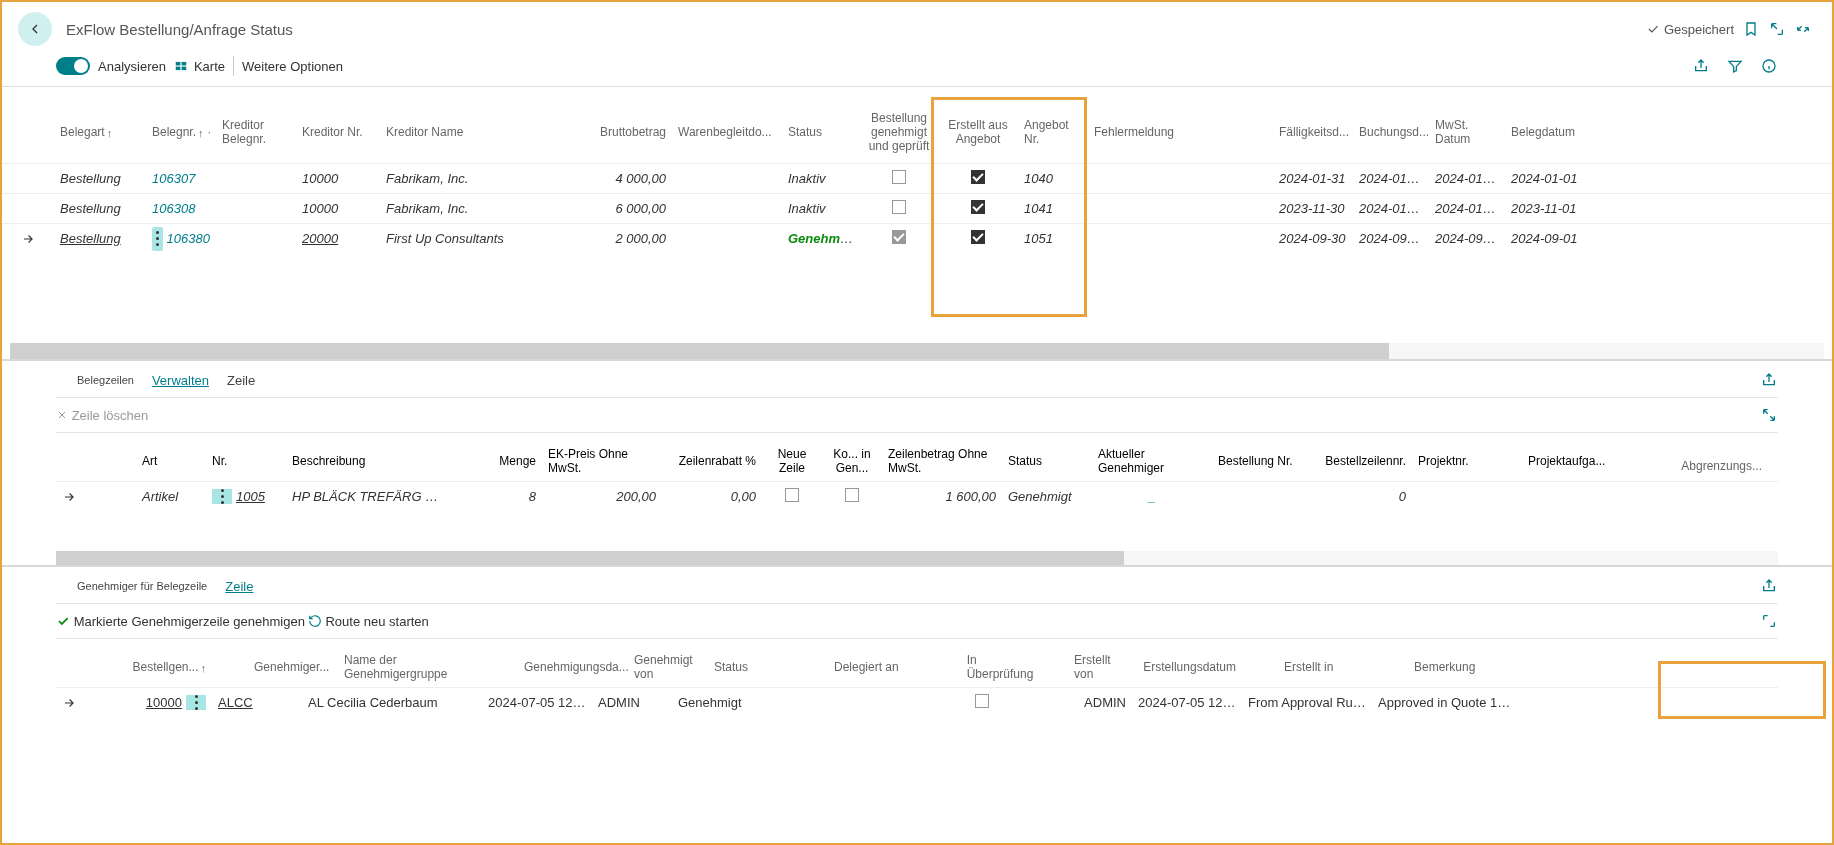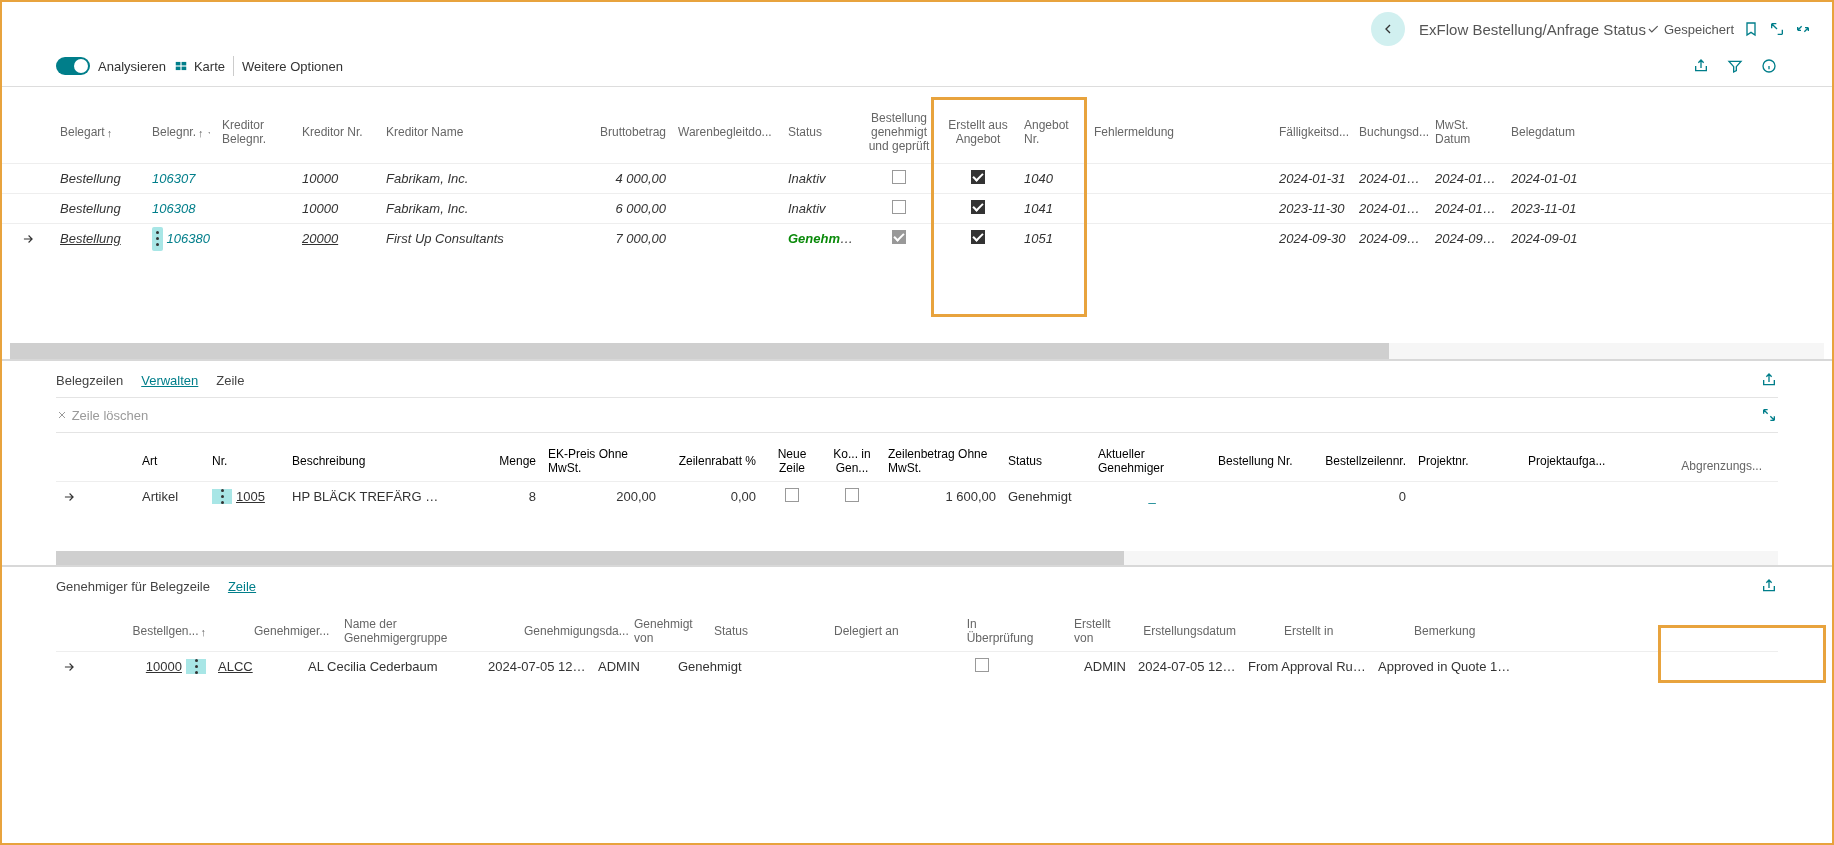--- a/index.html
+++ b/index.html
@@ -8,21 +8,21 @@
     font-size: 13px;
     color: #333;
     background: #fff;
     border: 2px solid #e8a33d;
     width: 1834px;
     height: 845px;
     overflow: hidden;
     position: relative;
   }
   .top-bar {
-    display: flex; align-items: center; justify-content: flex-end;
+    display: flex; align-items: center; justify-content: space-between;
     padding: 10px 20px 6px 16px;
   }
   .top-left { display: flex; align-items: center; gap: 14px; }
   .back-btn {
     width: 34px; height: 34px; border-radius: 50%;
     background: #d1f0f0; display:flex; align-items:center; justify-content:center;
     cursor:pointer;
   }
   .back-btn svg { width:16px; height:16px; stroke:#333; }
   .page-title { font-size: 15px; color: #555; }
@@ -80,36 +80,36 @@
   .scroll-h { height:16px; background:#f6f6f6; margin:90px 8px 0 8px; position:relative;}
   .scroll-h .thumb { position:absolute; left:0; top:0; height:100%; background:#cfcfcf;}
   
   .section {
     border-top: 2px solid #d8d8d8;
     padding: 0 54px;
   }
   .section-head {
     display:flex; align-items:center; gap:18px; padding: 10px 0 8px 0;
   }
-  .section-title { font-size:13px; color:#444; }
+  .section-title { font-size:11px; color:#444;margin-left:21px; }
   .section-link  { color:#007e8a; text-decoration:underline; cursor:pointer;}
   .section-plain { color:#444; cursor:pointer;}
   .section-right { margin-left:auto; display:flex; gap:12px;}
   .sub-toolbar { border-top:1px solid #e4e4e4; border-bottom:1px solid #e4e4e4; padding:8px 0; display:flex; align-items:center; gap:3px;}
   .muted { color:#9a9a9a; }
   .sub-head, .sub-row {
     display:grid;
     grid-template-columns: 80px 70px 80px 160px 96px 120px 100px 60px 60px 120px 90px 120px 110px 90px 110px 110px;
     align-items:center;
   }
   .sub-head { padding:14px 0 6px 0; font-size:12px; color:#000000;}
   .sub-head > div { padding:0 6px; display:flex; align-items:end;}
   .sub-head .right{justify-content:flex-end;}
   .sub-head .center{justify-content:center; text-align:center;}
-  .sub-row { border-top:1px solid #eee; height:30px;}
+  .sub-row { border-top:1px solid #eee; height:30px;font-style:italic;}
   .sub-row > div{ padding:0 6px; white-space:nowrap; overflow:hidden; text-overflow:ellipsis;}
   .sub-row .right{text-align:right;}
   .sub-row .center{text-align:center;}
   .sel-cell { background:#a8e6e6; height:100%; display:flex; align-items:center; justify-content:center; width:20px; padding:0 !important;}
   .dash-teal{ color:#007e8a; }
   .scroll2 { height:14px; background:#f6f6f6; margin:40px 0 0 0; position:relative;}
   .scroll2 .thumb{position:absolute; left:0; top:0; height:100%; background:#cfcfcf;}
   .appr-head, .appr-row {
     display:grid;
     grid-template-columns: 70px 86px 90px 180px 110px 80px 120px 140px 100px 100px 110px 130px 150px;
@@ -281,21 +281,21 @@
             <span></span>
             <span></span>
             <span></span>
           </span>
         </span>
       <span class="link">106380</span>
     </div>
     <div></div>
     <div><span class="under-black">20000</span></div>
     <div>First Up Consultants</div>
-    <div class="right">7 000,00</div>
+    <div class="right">2 000,00</div>
     <div></div>
     <div><span class="status-green">Genehmigt</span></div>
     <div class="center"><span class="cb checked gray"></span></div>
     <div class="center"><span class="cb checked"></span></div>
     <div>1051</div>
     <div></div>
     <div>2024-09-30</div>
     <div>2024-09-01</div>
     <div>2024-09-01</div>
     <div>2024-09-01</div>
@@ -396,20 +396,42 @@
     <span class="section-title">Genehmiger für Belegzeile</span>
     <span class="section-link">Zeile</span>
     <div class="section-right">
       <span class="icon-btn teal-icon">
         <svg width="16" height="16" viewBox="0 0 24 24" fill="none" stroke="currentColor" stroke-width="2">
             <path d="M4 12v7h16v-7M12 3v12M8 7l4-4 4 4"></path>
           </svg>
       </span>
     </div>
   </div>
+  <div class="sub-toolbar">
+    <span>
+      <svg width="14" height="14" viewBox="0 0 24 24" fill="none" stroke="#0a8a0a" stroke-width="3" style="vertical-align:-2px;">
+          <path d="M5 12l5 5L20 7"></path>
+        </svg>
+      <span>Markierte Genehmigerzeile genehmigen</span>
+    </span>
+    <span>
+      <svg width="14" height="14" viewBox="0 0 24 24" fill="none" stroke="#007e8a" stroke-width="2" style="vertical-align:-2px;">
+          <path d="M3 12a9 9 0 1 0 3-6.7L3 8"></path>
+          <path d="M3 3v5h5"></path>
+        </svg>
+      <span>Route neu starten</span>
+    </span>
+    <div class="section-right" style="margin-left:auto;">
+      <span class="icon-btn teal-icon">
+        <svg width="16" height="16" viewBox="0 0 24 24" fill="none" stroke="currentColor" stroke-width="2">
+            <path d="M4 4h6M4 4v6M20 20h-6M20 20v-6"></path>
+          </svg>
+      </span>
+    </div>
+  </div>
   <div class="appr-head">
     <div></div>
     <div class="right">
         <span>Bestellgen...</span>
         <span class="sortarrow">↑</span>
       </div>
     <div>Genehmiger...</div>
     <div>Name der Genehmigergruppe</div>
     <div>Genehmigungsda...</div>
     <div>Genehmigt von</div>

